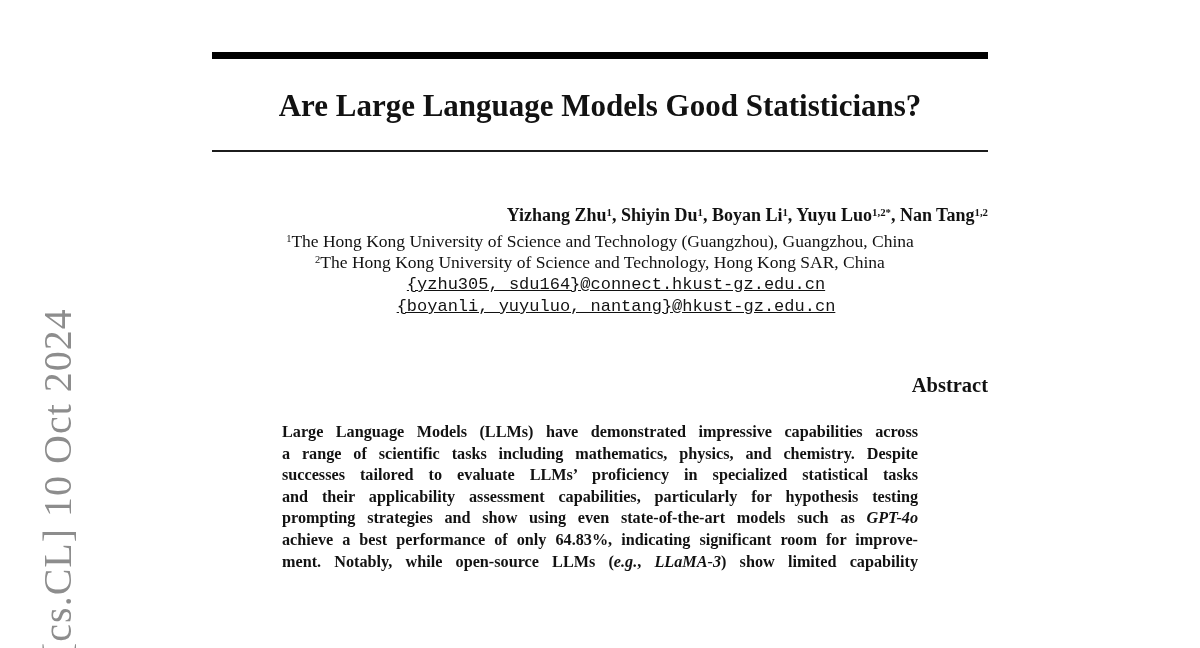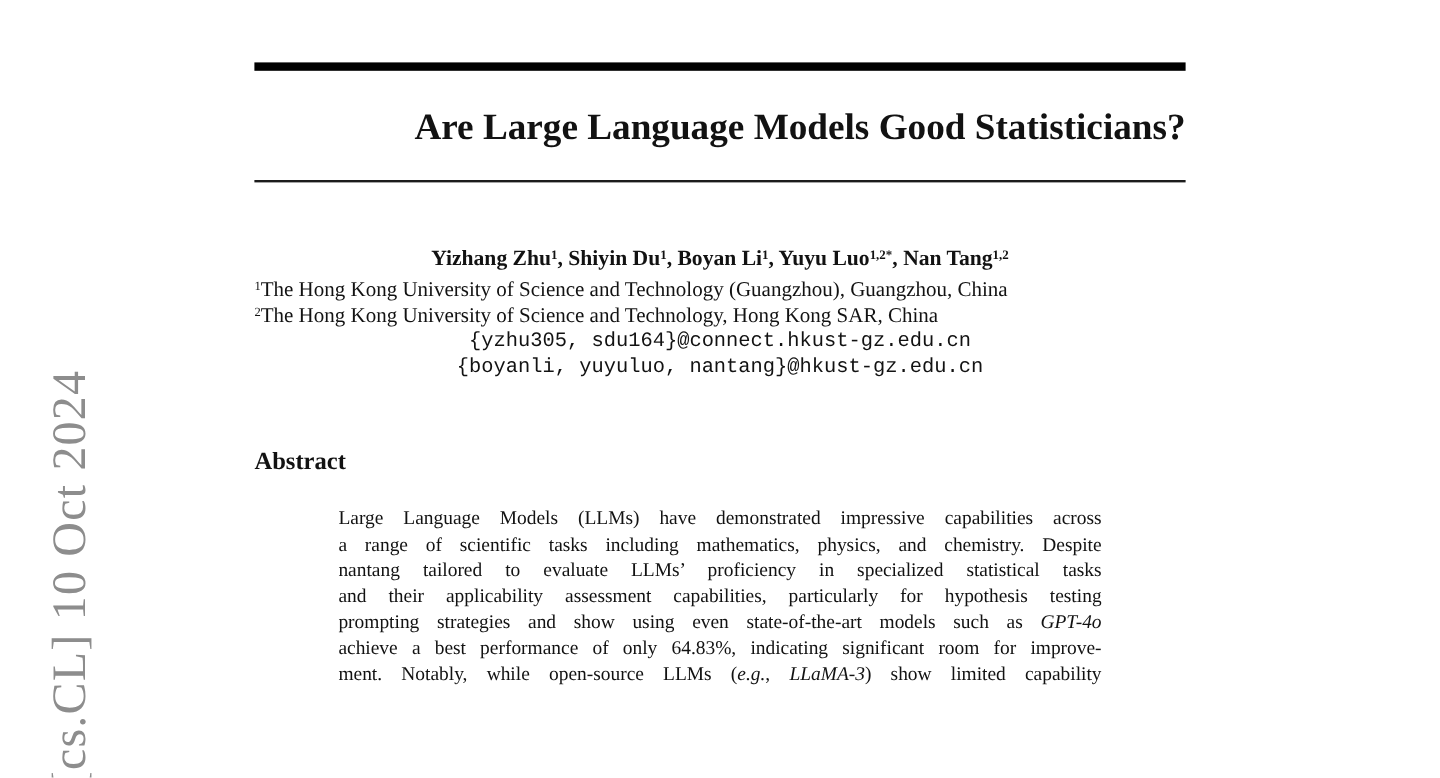--- a/index.html
+++ b/index.html
@@ -30,80 +30,82 @@
     width: 776px; height: 648px;
   }
   .rule-thick {
     position: absolute; left: 0; top: 52px;
     width: 776px; height: 7px;
     background: #000000;
   }
   .paper-title {
     position: absolute; left: 0; top: 86px;
     width: 776px;
-    text-align: right;
+    text-align: center;
     font-size: 31px;
     font-weight: bold;
     line-height: 40px;
     white-space: nowrap;
   }
   .rule-thin {
     position: absolute; left: 0; top: 150px;
     width: 776px; height: 2px;
     background: #1c1c1c;
   }
   .authors {
     position: absolute; left: 0; top: 203px;
     width: 776px;
-    text-align: center;
+    text-align: right;
     font-size: 18px;
     font-weight: bold;
     line-height: 24px;
     white-space: nowrap;
   }
   .affil { 
     position: absolute; left: 0;
     width: 776px;
-    text-align: left;
+    text-align: center;
     font-size: 17.5px;
     line-height: 21px;
     white-space: nowrap;
   }
   .affil-1 { top: 231px; }
   .affil-2 { top: 252px; }
   .email {
-    position: absolute; left: 0;
+    position: absolute; left: 16px;
     width: 776px;
     text-align: center;
     font-family: "Liberation Mono", "DejaVu Sans Mono", monospace;
     font-size: 17px;
     line-height: 22px;
     white-space: nowrap;
+    text-decoration: underline;
   }
   .email-1 { top: 274px; }
   .email-2 { top: 296px; text-align: center; }
   .abstract-heading {
     position: absolute; left: 0; top: 372px;
     width: 776px;
-    text-align: left;
+    text-align: right;
     font-size: 20.5px;
     font-weight: bold;
     line-height: 26px;
   }
   .abstract {
     position: absolute; left: 70px; top: 422px;
     width: 636px;
     font-size: 16.2px;
     line-height: 21.6px;
   }
   .abs-line {
     text-align: justify;
     text-align-last: justify;
     height: 21.6px;
     overflow: hidden;
+    font-weight: bold;
   }
   .sup {
     font-size: 60%;
     position: relative;
     top: -0.5em;
     letter-spacing: 0;
   }
   .tt {
     font-family: "Liberation Mono", "DejaVu Sans Mono", monospace;
     font-size: 92%;
@@ -131,20 +133,20 @@
 
   <div class="email email-1">{yzhu305, sdu164}@connect.hkust-gz.edu.cn</div>
 
   <div class="email email-2">{boyanli, yuyuluo, nantang}@hkust-gz.edu.cn</div>
 
   <div class="abstract-heading">Abstract</div>
 
   <div class="abstract">
       <div class="abs-line"><span>Large Language Models (LLMs) have demonstrated impressive capabilities across</span></div>
       <div class="abs-line"><span>a range of scientific tasks including mathematics, physics, and chemistry. Despite</span></div>
-      <div class="abs-line"><span>nantang tailored to evaluate LLMs’ proficiency in specialized statistical tasks</span></div>
+      <div class="abs-line"><span>successes tailored to evaluate LLMs’ proficiency in specialized statistical tasks</span></div>
       <div class="abs-line"><span>and their applicability assessment capabilities, particularly for hypothesis testing</span></div>
       <div class="abs-line"><span>prompting strategies and show using even state-of-the-art models such as </span><span class="i">GPT-4o</span></div>
       <div class="abs-line"><span>achieve a best performance of only 64.83%, indicating significant room for improve-</span></div>
       <div class="abs-line"><span>ment. Notably, while open-source LLMs (</span><span class="i">e.g.</span><span>, </span><span class="i">LLaMA-3</span><span>) show limited capability</span></div>
     </div>
 
 </div>
 
 </body></html>

